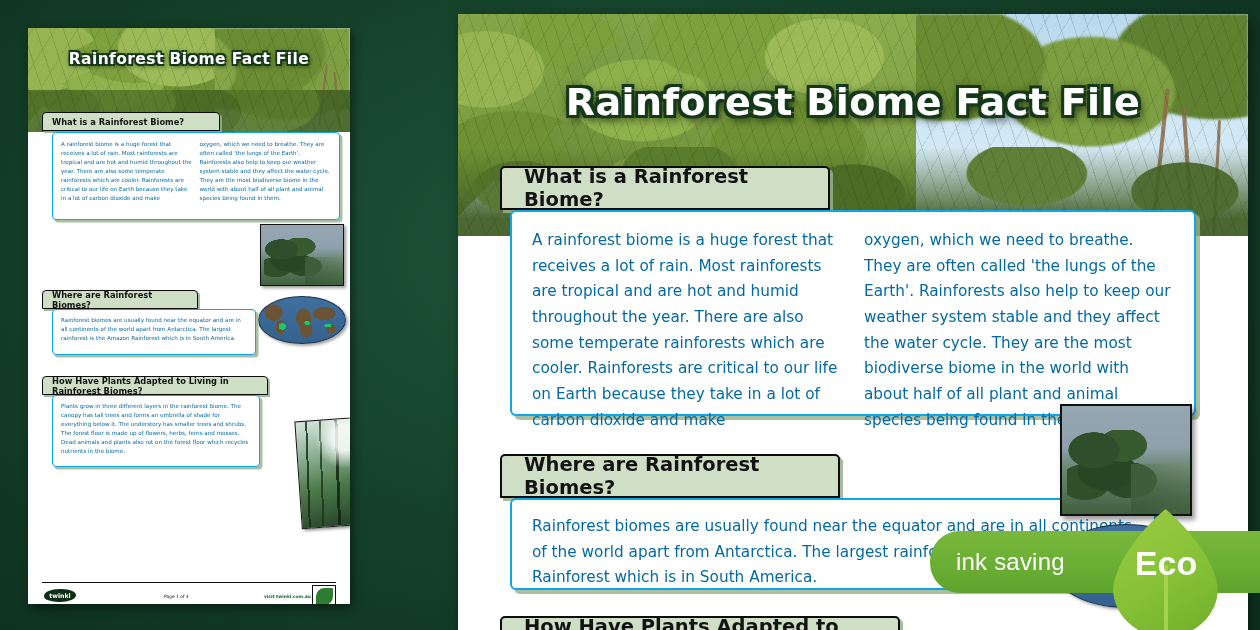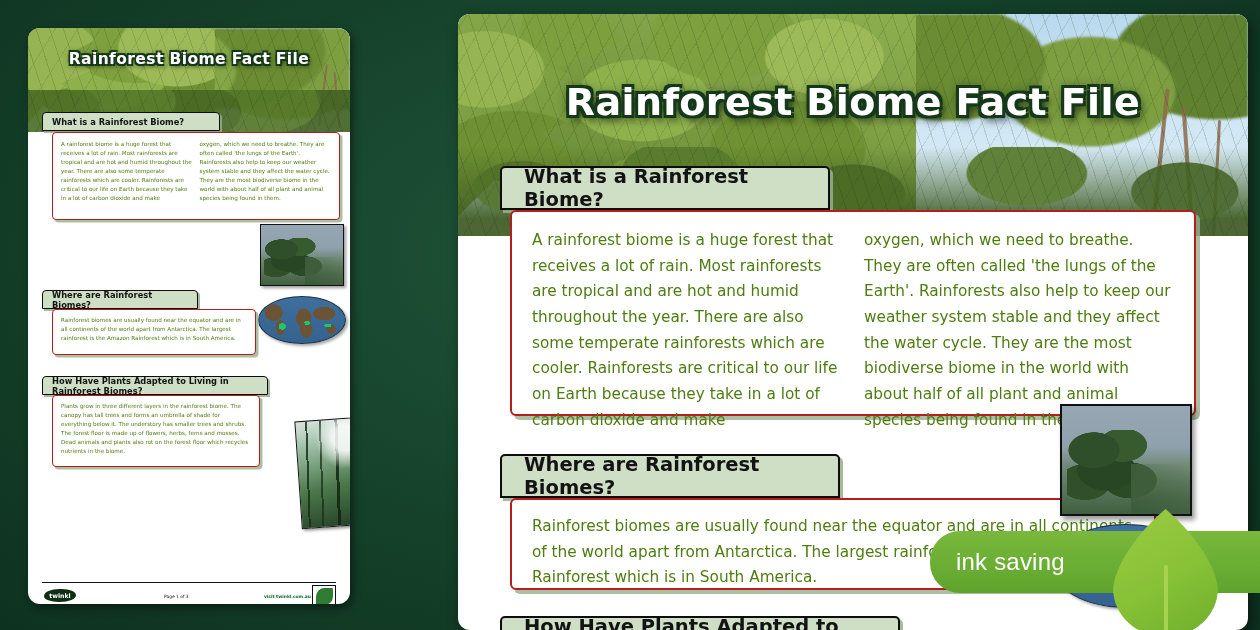--- a/index.html
+++ b/index.html
@@ -4,21 +4,21 @@
 <style>
   * { box-sizing: border-box; margin: 0; padding: 0; }
   html, body { width: 1260px; height: 630px; overflow: hidden; }
   body {
     background: radial-gradient(ellipse at 50% 40%, #20563a 0%, #15412a 55%, #0e3220 100%);
     font-family: "Liberation Sans", sans-serif;
     position: relative;
   }
 
   
-  .sheet { position: absolute; background: #ffffff; overflow: hidden; border-radius: 12px; }
+  .sheet { position: absolute; background: #ffffff; overflow: hidden; }
   .sheet.small { left: 28px; top: 28px; width: 322px; height: 576px;
                  box-shadow: 3px 4px 9px rgba(0,0,0,.45); }
   .sheet.large { left: 458px; top: 14px; width: 790px; height: 616px;
                  box-shadow: 4px 5px 14px rgba(0,0,0,.5); }
 
   
   .banner { position: absolute; left: 0; top: 0; width: 100%; overflow: hidden; }
   .small .banner { height: 104px; }
   .large .banner { height: 222px; }
   .sky {
@@ -105,24 +105,24 @@
     font-family: "DejaVu Sans", sans-serif;
     font-weight: bold; color: #131313;
   }
   .small .sec-head { height: 19px; padding: 0 9px; font-size: 8.3px; border-width: 1.4px;
                      border-radius: 4px 4px 0 0; box-shadow: 2px 2px 0 rgba(150,175,140,.85); }
   .large .sec-head { height: 44px; padding: 0 22px; font-size: 19.5px; }
 
   
   .text-card {
     position: absolute; background: #fff;
-    border: 2px solid #b91c1c; border-radius: 6px;
+    border: 2px solid #0ea5e9; border-radius: 6px;
     box-shadow: 4px 4px 0 rgba(150,175,140,.8);
     font-family: "DejaVu Sans", sans-serif;
-    color: #4d7c0f;
+    color: #0369a1;
   }
   .small .text-card { border-width: 1.4px; border-radius: 4px;
                       box-shadow: 2.5px 2.5px 0 rgba(150,175,140,.8); }
   .cols { display: flex; }
   .col { flex: 1; }
   .small .body-txt { font-size: 5.6px; line-height: 1.62; }
   .large .body-txt { font-size: 15.3px; line-height: 1.68; }
 
   
   .photo { position: absolute; border: 2px solid #111;
@@ -315,13 +315,14 @@
 
 <div class="photo photo-tree" style="left:1060px; top:404px; width:132px; height:112px;"></div>
 <div class="photo-globe" style="left:1052px; top:524px; width:148px; height:84px;"></div>
 
 <div class="eco-badge">
   <div class="eco-pill">
     <span class="ink-label">ink saving</span>
   </div>
   <div class="eco-leaf"></div>
   <div class="eco-leaf-stem"></div>
+  <div class="eco-leaf-label">Eco</div>
 </div>
 
 </body></html>

